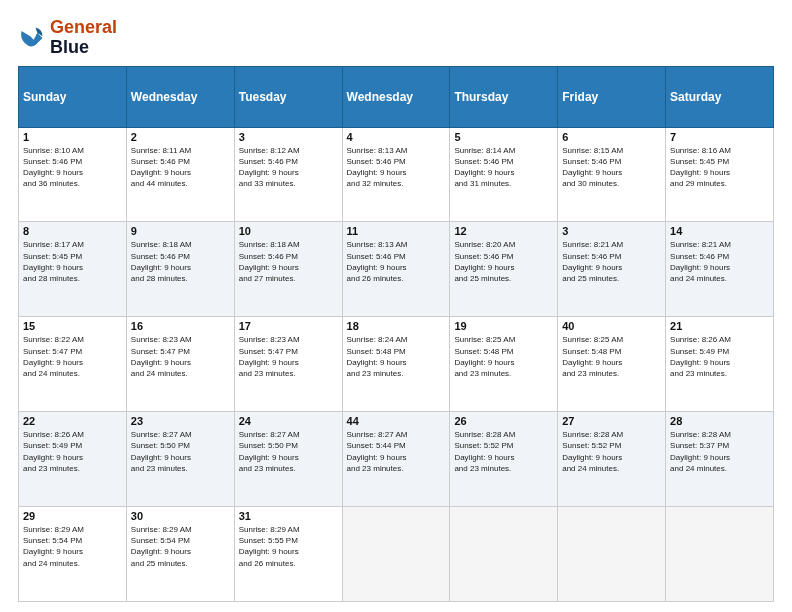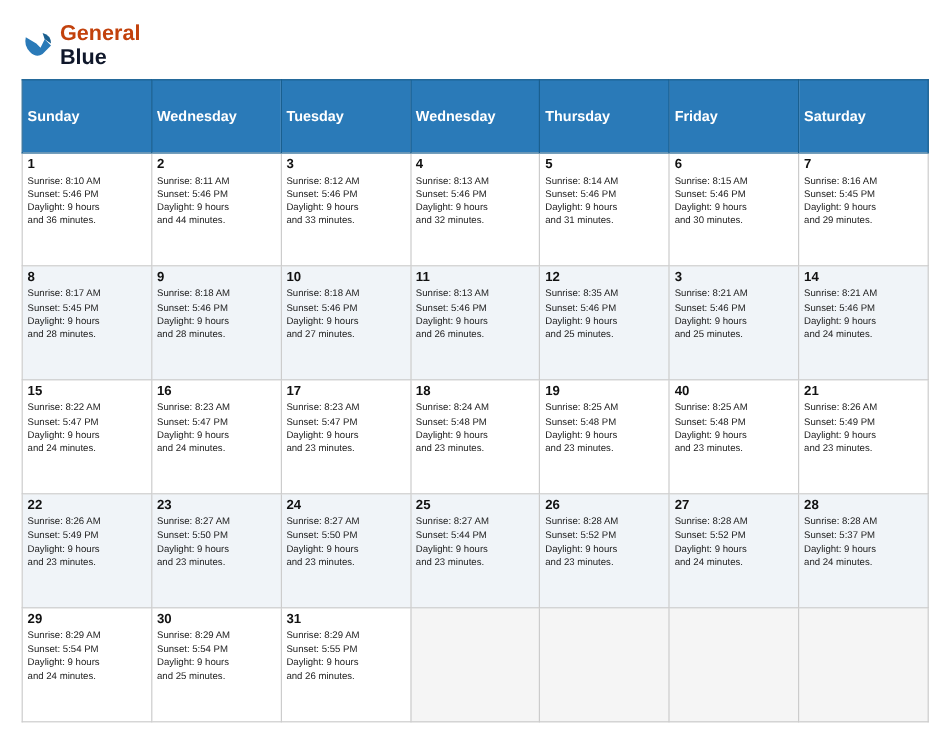--- a/index.html
+++ b/index.html
@@ -213,21 +213,21 @@
           </td>
           <td>
             <span class="day-num">11</span>
             <div class="cell-text">Sunrise: 8:13 AM</div>
             <div class="cell-text">Sunset: 5:46 PM</div>
             <div class="cell-text">Daylight: 9 hours</div>
             <div class="cell-text">and 26 minutes.</div>
           </td>
           <td>
             <span class="day-num">12</span>
-            <div class="cell-text">Sunrise: 8:35 AM</div>
+            <div class="cell-text">Sunrise: 8:20 AM</div>
             <div class="cell-text">Sunset: 5:46 PM</div>
             <div class="cell-text">Daylight: 9 hours</div>
             <div class="cell-text">and 25 minutes.</div>
           </td>
           <td>
             <span class="day-num">3</span>
             <div class="cell-text">Sunrise: 8:21 AM</div>
             <div class="cell-text">Sunset: 5:46 PM</div>
             <div class="cell-text">Daylight: 9 hours</div>
             <div class="cell-text">and 25 minutes.</div>
@@ -307,21 +307,21 @@
             <div class="cell-text">and 23 minutes.</div>
           </td>
           <td>
             <span class="day-num">24</span>
             <div class="cell-text">Sunrise: 8:27 AM</div>
             <div class="cell-text">Sunset: 5:50 PM</div>
             <div class="cell-text">Daylight: 9 hours</div>
             <div class="cell-text">and 23 minutes.</div>
           </td>
           <td>
-            <span class="day-num">25</span>
+            <span class="day-num">44</span>
             <div class="cell-text">Sunrise: 8:27 AM</div>
             <div class="cell-text">Sunset: 5:44 PM</div>
             <div class="cell-text">Daylight: 9 hours</div>
             <div class="cell-text">and 23 minutes.</div>
           </td>
           <td>
             <span class="day-num">26</span>
             <div class="cell-text">Sunrise: 8:28 AM</div>
             <div class="cell-text">Sunset: 5:52 PM</div>
             <div class="cell-text">Daylight: 9 hours</div>

